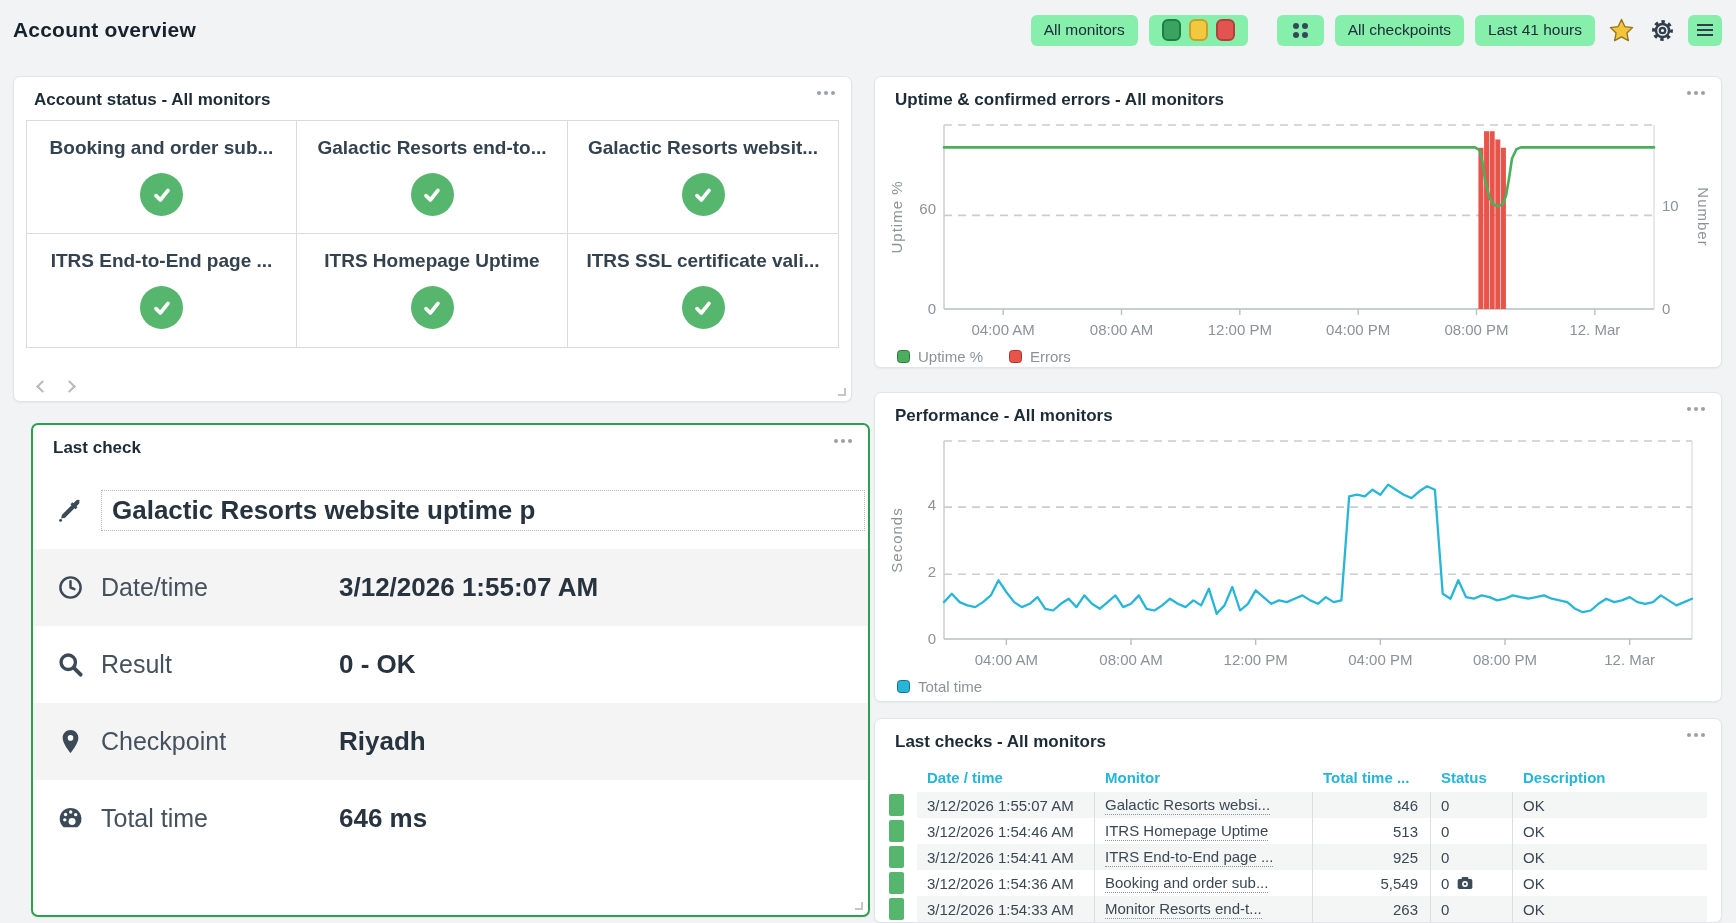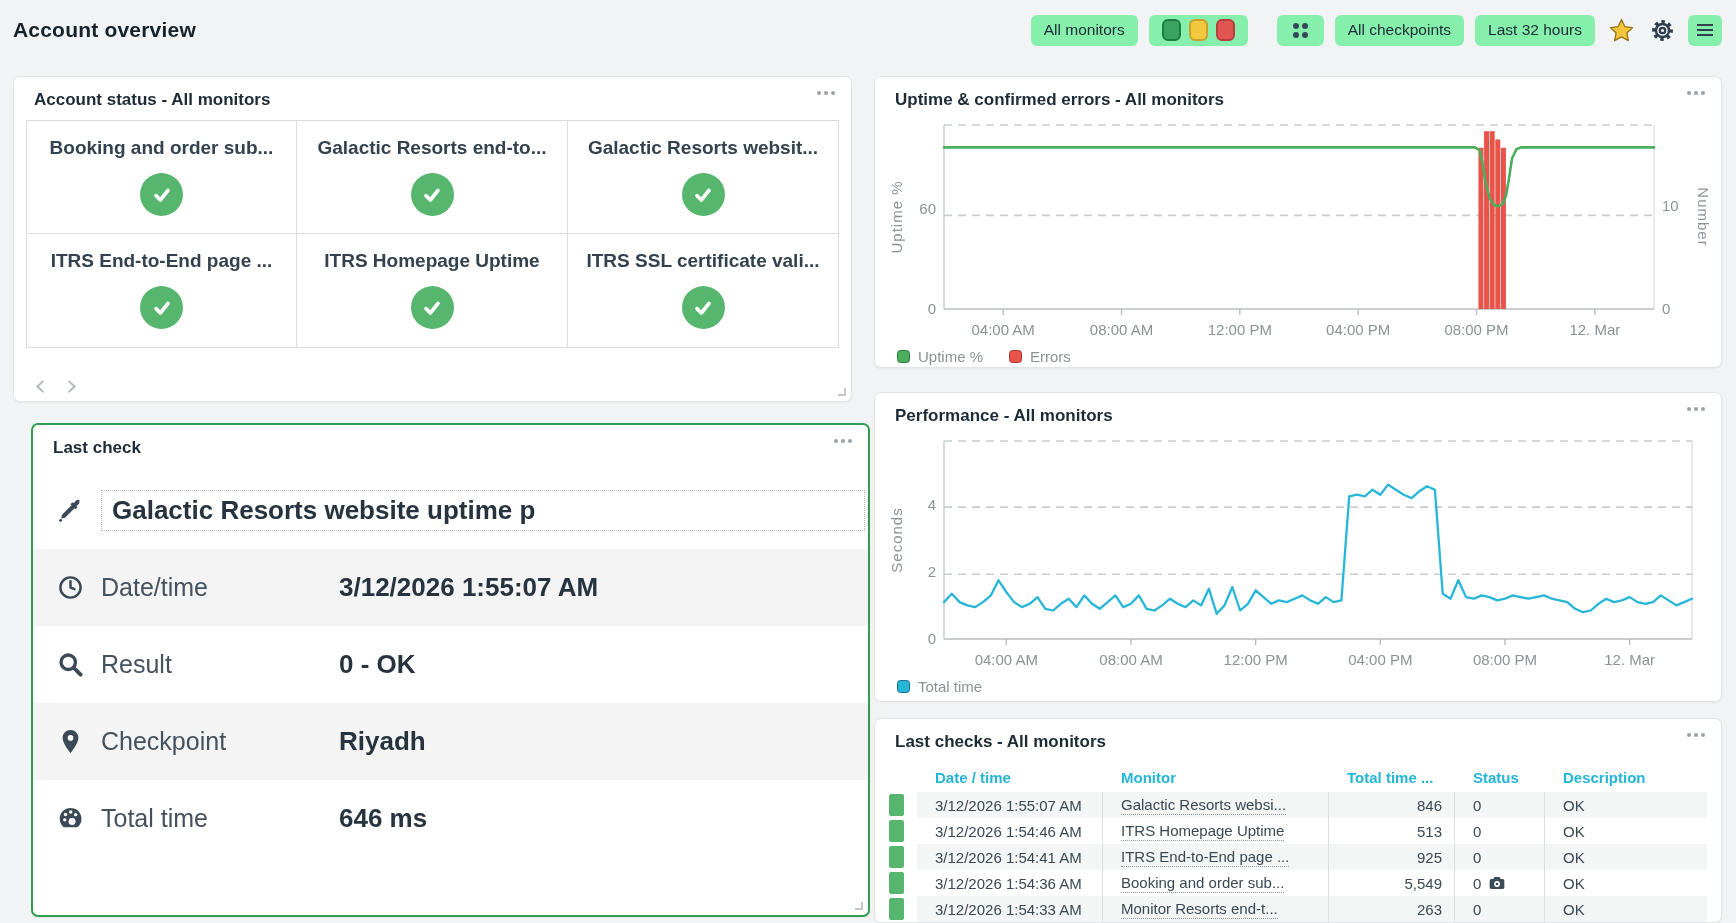--- a/index.html
+++ b/index.html
@@ -58,21 +58,21 @@
   .lc-value.boxed { border:1px dotted #b2b8bd; padding:4px 10px; flex:1; margin-right:3px; overflow:hidden; }
 
   
   .chart-svg { display:block; margin:6px auto 0 auto; font-family:inherit; }
   .legend { display:flex; gap:26px; padding:6px 0 0 22px; }
   .legend-item { display:inline-flex; align-items:center; gap:8px; font-size:15px; color:#8b9298; cursor:pointer; }
   .legend-swatch { width:13px; height:13px; border-radius:3.5px; }
 
   
   .tbl { margin:10px 14px 0 12px; font-size:15px; }
-  .t-head, .t-row { display:grid; grid-template-columns:30px 178px 218px 118px 82px 1fr; align-items:center;gap:8px; }
+  .t-head, .t-row { display:grid; grid-template-columns:30px 178px 218px 118px 82px 1fr; align-items:center; }
   .t-head { height:30px; font-weight:bold; color:#25b5d8; }
   .t-head > div { padding-left:10px; cursor:pointer; }
   .t-head .num { text-align:left; }
   .t-row { height:26px; color:#3a4854; }
   .t-row:nth-child(even) { background:#f4f5f5; }
   .t-cell { padding-left:10px; height:100%; display:flex; align-items:center; border-right:1px solid #dcdfe1; overflow:hidden; }
   .t-cell:last-child { border-right:none; }
   .t-cell.num { justify-content:flex-end; padding-right:12px; }
   .stripe-cell { display:flex; align-items:center; justify-content:flex-start; height:100%; background:#fff; }
   .stripe { width:15px; height:22px; border-radius:2px; background:#57b66d; margin-left:2px; }
@@ -95,21 +95,21 @@
       </button>
       <button class="pill grid-btn">
         <span class="grid-dots">
             <span></span>
             <span></span>
             <span></span>
             <span></span>
           </span>
       </button>
       <button class="pill">All checkpoints</button>
-      <button class="pill">Last 32 hours</button>
+      <button class="pill">Last 41 hours</button>
       <button class="iconbtn">
         <svg width="27" height="27" viewBox="0 0 24 24">
           <path d="M12 2.2l2.95 6.3 6.9.9-5.05 4.8 1.3 6.85L12 17.7l-6.1 3.35 1.3-6.85L2.15 9.4l6.9-.9z" fill="#f2c53d" stroke="#93751c" stroke-width="1.2" stroke-linejoin="round"></path>
         </svg>
       </button>
       <button class="iconbtn">
         <svg width="25" height="25" viewBox="0 0 24 24">
           <circle cx="12" cy="12" r="8.4" fill="none" stroke="#303f4d" stroke-width="3.2" stroke-dasharray="3.3 3.28" stroke-dashoffset="1.2"></circle>
           <circle cx="12" cy="12" r="6.3" fill="none" stroke="#303f4d" stroke-width="2.4"></circle>
           <circle cx="12" cy="12" r="2.6" fill="none" stroke="#303f4d" stroke-width="2.2"></circle>

